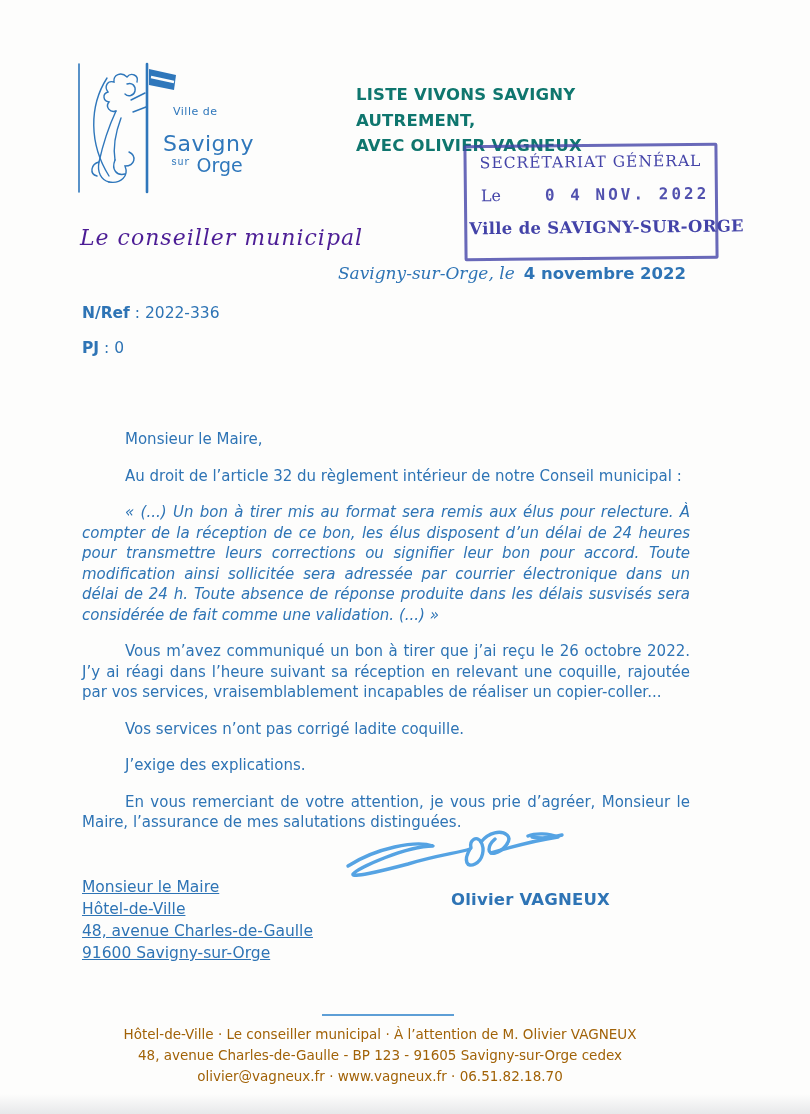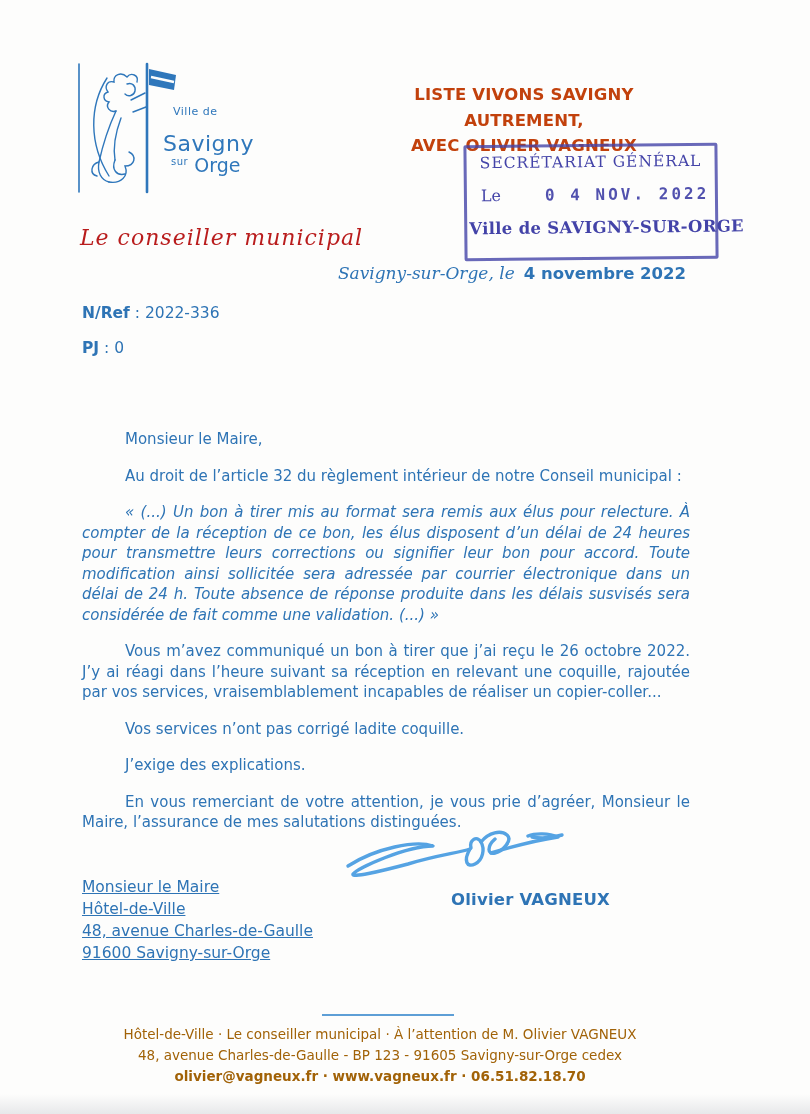--- a/index.html
+++ b/index.html
@@ -15,26 +15,26 @@
     background:#fdfdfc;
     color:#2e74b5;
   }
   
   .logo{position:absolute;left:75px;top:60px;width:220px;height:150px;}
   .logo svg{position:absolute;left:0;top:0;}
   .logo-text{position:absolute;left:88px;top:46px;width:130px;color:#2f77bb;line-height:1;}
   .logo-villede{font-size:11px;margin-left:10px;margin-bottom:16px;letter-spacing:.5px;}
   .logo-savigny{font-size:22px;letter-spacing:.5px;}
   .logo-surorge{margin-left:8px;margin-top:1px;font-size:19px;}
-  .logo-sur{font-size:10px;vertical-align:7px;letter-spacing:.5px;}
+  .logo-sur{font-size:10px;vertical-align:7px;letter-spacing:.5px;font-family:Liberation Mono, monospace;}
   
   .header-title{
     position:absolute;right:118px;top:82px;width:336px;
-    text-align:center;font-weight:bold;font-size:16.5px;line-height:1.55;
-    color:#c2410c;letter-spacing:.2px;
+    font-weight:bold;font-size:16.5px;line-height:1.55;
+    color:#0f766e;letter-spacing:.2px;
   }
   
   .stamp{
     position:absolute;left:464px;top:144px;width:244px;height:104px;
     border:3px solid rgba(67,67,168,.8);border-radius:2px;
     transform:rotate(-.6deg);
     color:#4343a8;padding:6px 2px 0 2px;
   }
   .stamp-title{
     text-align:center;font-family:"DejaVu Serif", serif;
@@ -47,21 +47,21 @@
     font-weight:bold;font-size:16px;letter-spacing:3px;opacity:.92;
   }
   .stamp-city{
     margin-top:14px;text-align:center;font-family:"DejaVu Serif", serif;
     font-weight:bold;font-size:16.5px;white-space:nowrap;letter-spacing:.3px;
   }
   
   .sender-role{
     position:absolute;left:80px;top:225px;
     font-family:"DejaVu Serif", serif;font-style:italic;
-    font-size:22px;letter-spacing:1px;color:#b91c1c;
+    font-size:22px;letter-spacing:1px;color:#4c1d95;
   }
   .dateline{position:absolute;right:124px;top:263px;white-space:nowrap;}
   .dateline-place{font-family:"DejaVu Serif", serif;font-style:italic;font-size:17px;}
   .dateline-date{font-weight:bold;font-size:16.5px;margin-left:9px;margin-top:37px;}
   
   .meta{position:absolute;left:82px;top:301px;width:608px;}
   .meta p{margin:0 0 11px;line-height:24px;font-size:15.5px;}
   .meta .label{font-weight:bold;}
   .meta .justify{text-align:justify;}
   
@@ -78,21 +78,21 @@
     font-weight:bold;font-size:16.5px;letter-spacing:.2px;
   }
   
   .recipient{position:absolute;left:82px;top:876px;font-size:15.5px;line-height:22px;text-decoration:underline;}
   
   .footer-rule{position:absolute;left:322px;top:1014px;width:132px;border-top:2px solid #5e9fd6;}
   .page-footer{
     position:absolute;left:0;top:1024px;width:760px;text-align:center;
     font-size:13.5px;line-height:21px;color:#a16207;
   }
-  .page-footer .bold{font-weight:bold;}
+  .page-footer .bold{font-weight:normal;}
   .scan-edge{
     position:absolute;left:0;right:0;bottom:0;height:20px;
     background:linear-gradient(#fdfdfc, #e7e8ea);
   }
 </style>
 </head>
 <body>
 
 <div class="page">
 

